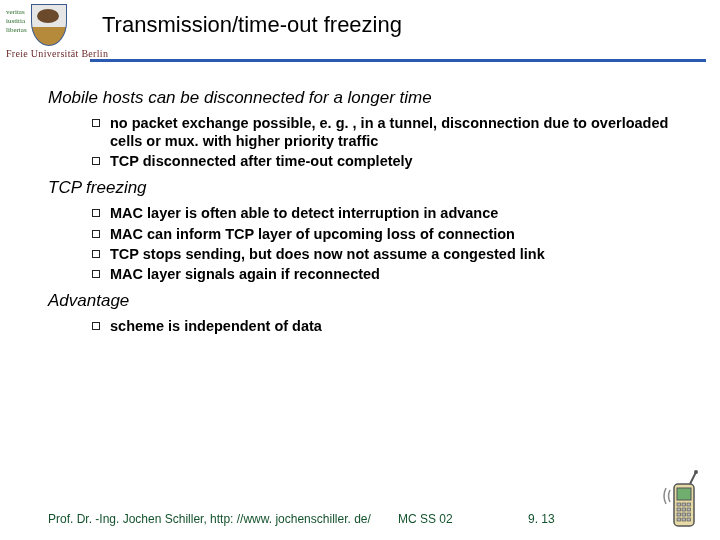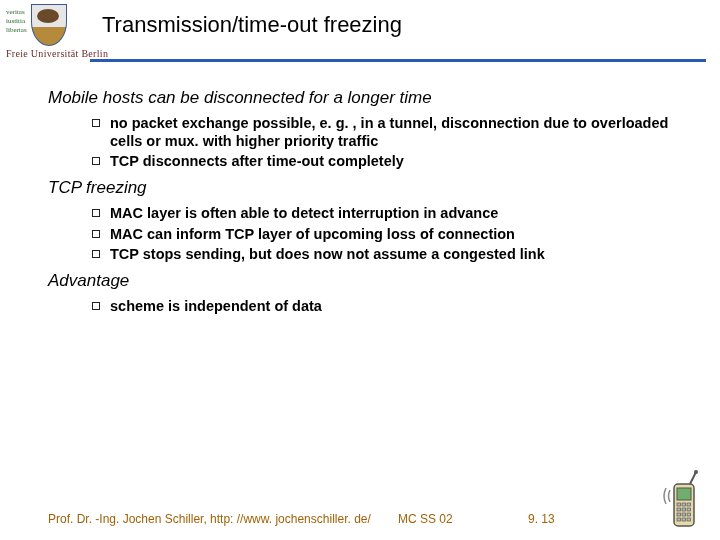--- a/index.html
+++ b/index.html
@@ -95,21 +95,21 @@
     height: 8px;
     border: 1px solid #222;
     box-sizing: border-box;
   }
   .footer {
     position: absolute;
     left: 0;
     bottom: 14px;
     width: 100%;
     font-size: 12px;
-    color: #a16207;
+    color: #14532d;
     display: flex;
   }
   .footer .f1 { padding-left: 48px; flex: 0 0 350px; }
   .footer .f2 { flex: 0 0 130px; }
   .footer .f3 { flex: 0 0 120px; }
   .phone-icon {
     position: absolute;
     right: 16px;
     bottom: 10px;
     width: 44px;
@@ -133,29 +133,30 @@
 <div style="padding-left:6px;margin-top:-2px">
   <div class="uni-name">Freie Universität Berlin</div>
 </div>
 <div class="title-rule"></div>
 
 <div class="content">
   <div>
     <div class="lvl1">Mobile hosts can be disconnected for a longer time</div>
     <ul class="sub">
       <li>no packet exchange possible, e. g. , in a tunnel, disconnection due to overloaded cells or mux. with higher priority traffic</li>
-      <li>TCP disconnects after time-out completely</li>
+      <li>TCP disconnected after time-out completely</li>
     </ul>
   </div>
   <div>
     <div class="lvl1">TCP freezing</div>
     <ul class="sub">
       <li>MAC layer is often able to detect interruption in advance</li>
       <li>MAC can inform TCP layer of upcoming loss of connection</li>
       <li>TCP stops sending, but does now not assume a congested link</li>
+      <li>MAC layer signals again if reconnected</li>
     </ul>
   </div>
   <div>
     <div class="lvl1">Advantage</div>
     <ul class="sub">
       <li>scheme is independent of data</li>
     </ul>
   </div>
 </div>
 

